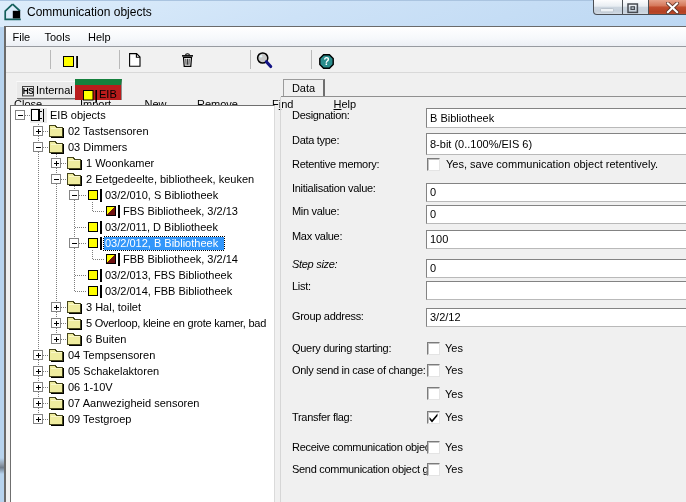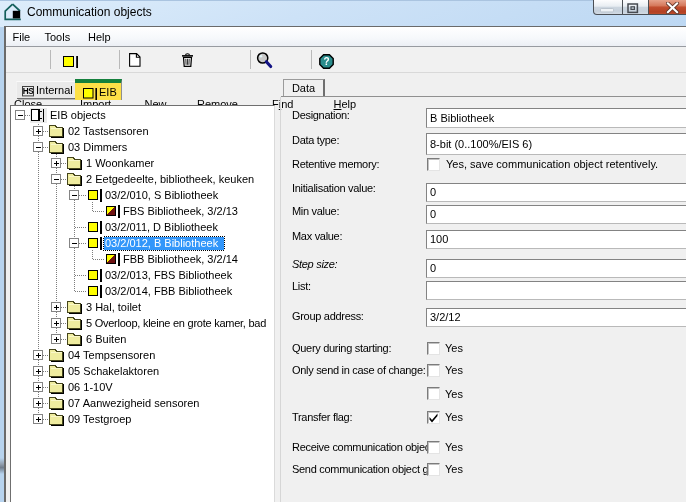--- a/index.html
+++ b/index.html
@@ -23,21 +23,21 @@
 #menubar{left:5.5px;top:27px;width:680.5px;height:19px;background:linear-gradient(180deg,#ffffff 0%,#f6f8fb 60%,#eceff5 100%);}
 #menubar .mi{position:absolute;top:1px;height:18px;line-height:18px;}
 #menuline{left:5.5px;top:46px;width:680.5px;height:1px;background:#989ba1;}
 
 #toolbar{left:5.5px;top:47px;width:680.5px;height:25px;background:#f1f1f1;}
 #toolbar .tt{position:absolute;top:0;height:25px;line-height:26px;margin-top:44px;}
 #toolbar .sep{position:absolute;top:3px;width:1px;height:19px;background:#b9b9b9;}
 #toolbarline{left:5.5px;top:72px;width:680.5px;height:1px;background:#d9d9d9;}
 
 #tab-internal{left:9px;top:81px;width:65px;height:17px;background:#e9e9e9;border-top:1px solid #fafafa;border-left:1px solid #f2f2f2;box-shadow:1px 1px 0 #6f6f6f,2px 2px 0 #b9b9b9;box-sizing:border-box;line-height:16px;margin-left:7px;}
-#tab-eib{left:75px;top:79px;width:47px;height:21px;background:#fde047;border-top:4px solid #15803d;border-right:1px solid #8f8f8f;box-sizing:border-box;line-height:19px;}
+#tab-eib{left:75px;top:79px;width:47px;height:21px;background:#b91c1c;border-top:6px solid #15803d;border-right:1px solid #8f8f8f;box-sizing:border-box;line-height:19px;}
 #tab-data{left:283px;top:79px;width:42px;height:18px;background:#f0f0f0;border:1px solid #9b9b9b;border-bottom:none;border-right:2px solid #6f6f6f;box-sizing:border-box;text-align:center;line-height:17px;}
 #panel-topline{left:281px;top:96px;width:405px;height:1px;background:#909090;}
 #panel-leftline{left:280px;top:97px;width:1px;height:405px;background:#d6d6d6;}
 
 #treewrap{left:10px;top:105px;width:265px;height:397px;background:#fff;border:1px solid #6f6f6f;border-right-color:#dadada;border-bottom:none;box-sizing:border-box;}
 
 .flabel{position:absolute;left:292px;height:18px;line-height:18px;letter-spacing:-0.3px;white-space:nowrap;overflow:hidden;}
 .finput{position:absolute;left:426px;width:308px;background:#fff;border:1px solid #838383;border-right-color:#b9b9b9;border-bottom-color:#b9b9b9;box-sizing:border-box;padding-left:3px;white-space:nowrap;}
 .cb{position:absolute;left:427px;width:13px;height:13px;background:#fff;border:1px solid #7b7b7b;border-right-color:#e4e4e4;border-bottom-color:#e4e4e4;box-sizing:border-box;box-shadow:inset 1px 1px 0 rgba(120,120,120,0.45);}
 .yes{position:absolute;left:445px;height:18px;line-height:18px;}

